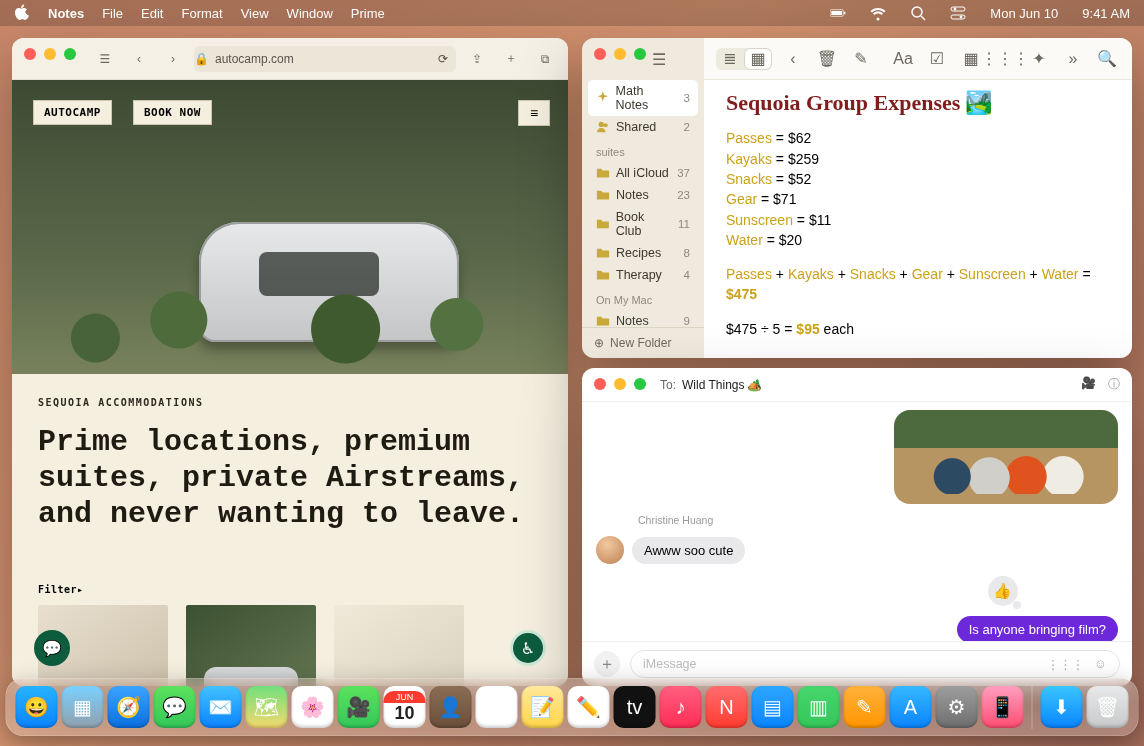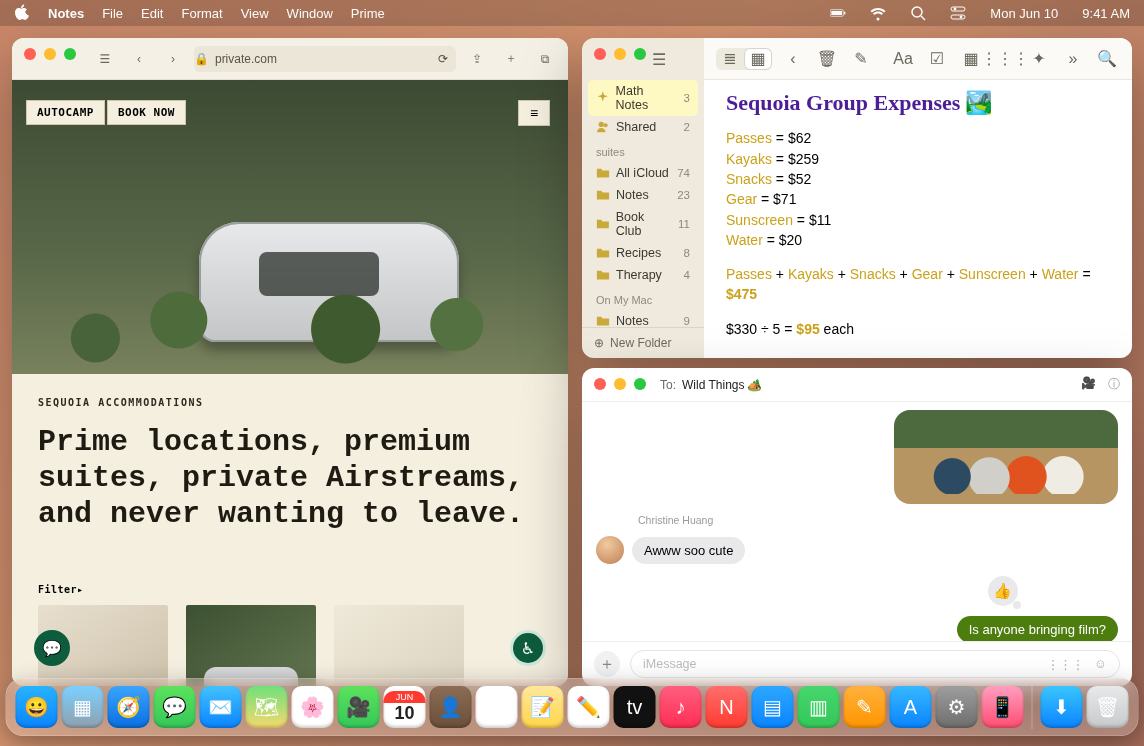--- a/index.html
+++ b/index.html
@@ -53,21 +53,21 @@
 #safari .addr {
   flex: 1; display: flex; align-items: center; justify-content: center;
   height: 26px; background: #ece6d8; border-radius: 6px; gap: 6px;
   font-size: 12px; color: #57544b;
 }
 #safari .hero {
   height: 294px;
   background: linear-gradient(180deg,#3d4a33,#596849 60%,#78815c);
   position: relative;
 }
-#safari .hero-chips { position: absolute; top: 20px; left: 14px; display: flex; gap: 2px; }
+#safari .hero-chips { position: absolute; top: 20px; left: 21px; display: flex; gap: 21px; }
 #safari .chip { background: #f5efe0; padding: 6px 10px; font: 700 11px/1 monospace; letter-spacing: .5px; border: 1px solid #cfc6ae; }
 #safari .hamb { position: absolute; top: 20px; right: 18px; width: 32px; height: 26px;
   background: #f5efe0; border: 1px solid #cfc6ae; display: flex; align-items: center; justify-content: center; font-size: 14px; }
 #safari .trailer {
   position: absolute; bottom: 32px; left: 50%; transform: translateX(-35%);
   width: 260px; height: 120px; border-radius: 40px 40px 16px 16px;
   background: linear-gradient(180deg,#e8e9ea,#c3c5c6);
   box-shadow: inset 0 0 0 2px #9a9c9e, 0 8px 12px rgba(0,0,0,.3);
 }
 #safari .trailer::after { content:""; position:absolute; top:30px; left:60px; width:120px; height:44px;
@@ -96,38 +96,38 @@
 #safari .fab-ring  { right:22px; background:#0d5c3e; border: 3px solid #cfe8da; }
 
 
 #notes { top: 38px; left: 582px; width: 550px; height: 320px;
   display: flex; background: transparent; }
 #notes .sidebar { width: 157px; background: #efeadd; display: flex; flex-direction: column; }
 #notes .side-tb { height: 42px; display:flex; align-items:center; padding-left: 70px; color:#6d6a60; }
 #notes .side-list { flex:1; overflow:auto; padding: 0 6px; font-size: 12.5px; color:#3b382e; }
 #notes .side-sec { font-size: 11px; color:#8d897e; padding: 8px 8px 4px; }
 #notes .side-item { display:flex; align-items:center; gap:6px; padding: 4px 8px; border-radius: 5px; }
-#notes .side-item.sel { background: #fef9c3; }
+#notes .side-item.sel { background: #ffffff; }
 #notes .side-item .cnt { margin-left:auto; color:#8d897e; font-size: 11.5px; }
 #notes .side-item svg { width: 14px; height: 14px; fill:#c9a93a; }
 #notes .newfolder { border-top: 1px solid #ddd6c4; padding: 8px 12px; font-size: 12px;
   color:#6d6a60; display:flex; gap:6px; align-items:center; }
 #notes .main { flex:1; background:#fff; display:flex; flex-direction:column; }
 #notes .notes-tb {
   height: 42px; background:#fbfaf6; border-bottom: 1px solid #eae6da;
   display:flex; align-items:center; gap:8px; padding: 0 12px; color:#6b685e;
 }
 #notes .notes-tb .seg { display:flex; background:#edeade; border-radius:6px; }
 #notes .notes-tb .seg span { width:28px; height:22px; display:inline-flex; align-items:center; justify-content:center; }
 #notes .notes-tb .seg span.on { background:#fff; border-radius:6px; box-shadow: 0 0 0 1px #d8d4c8 inset; }
 #notes .notes-tb .tb-ic { width:26px; height:26px; display:inline-flex; align-items:center; justify-content:center; }
 #notes .notes-tb .spacer { flex:1; }
 #notes .note-body { flex:1; padding: 10px 22px; overflow:auto; }
 #notes .note-date { text-align:center; font-size:11px; color:#9b978b; margin-bottom:6px; }
-#notes .note-title { font: 700 22px/1.2 -apple-system; color:#4c1d95; display:flex; gap:6px; align-items:flex-start; }
+#notes .note-title { font: 700 22px/1.2 -apple-system; color:#7f1d1d; display:flex; gap:6px; align-items:flex-start; }
 #notes .expr { margin-top: 12px; font-size: 14px; line-height: 1.45; }
 #notes .v { color:#caa21a; }
 #notes .r { color:#caa21a; font-weight:600;margin-top:12px; }
 #notes .blank { height: 14px; }
 
 
 #messages { top: 368px; left: 582px; width: 550px; height: 318px;
   background: #fff; display:flex; flex-direction:column; }
 #messages .m-tb { height: 34px; border-bottom: 1px solid #eee; display:flex; align-items:center;
   padding: 0 12px 0 78px; font-size: 12px; color:#686868; gap:6px; }
@@ -139,21 +139,21 @@
   background:
     radial-gradient(circle at 18% 70%, #2d4a63 0 18px, transparent 19px),
     radial-gradient(circle at 40% 72%, #d0cfca 0 20px, transparent 21px),
     radial-gradient(circle at 62% 70%, #e0531e 0 20px, transparent 21px),
     radial-gradient(circle at 84% 70%, #efece3 0 20px, transparent 21px); }
 .msg-row { display:flex; gap:8px; align-items:flex-end; margin-top:10px; }
 .msg-row.right { justify-content:flex-end; }
 .msg-name { font-size:10.5px; color:#9a9a9a; margin: 10px 0 2px 42px; }
 .avatar { width:28px; height:28px; border-radius:50%; background: radial-gradient(circle at 40% 30%, #f2c9a0, #bd8055); }
 .bubble { background:#e9e9eb; border-radius:16px; padding: 6px 12px; max-width: 320px; }
-.bubble.blue { background:#4d7c0f; color:#fff; }
+.bubble.blue { background:#6d28d9; color:#fff; }
 .reaction { width:30px; height:30px; border-radius:50%; background:#e9e9eb;
   display:flex; align-items:center; justify-content:center; font-size:15px;
   margin-left:auto; margin-right: 100px; margin-top: 12px; position:relative; }
 .reaction::after { content:""; position:absolute; right:-3px; bottom:-3px; width:8px; height:8px;
   background:#e9e9eb; border-radius:50%; }
 #messages .compose { border-top:1px solid #eee; padding: 8px 12px; display:flex; gap:10px; align-items:center; }
 #messages .plus { width:26px; height:26px; border-radius:50%; background:#f1f1f1;
   display:flex; align-items:center; justify-content:center; color:#888; font-size:16px; }
 #messages .field { flex:1; height:28px; border:1px solid #e4e4e4; border-radius:14px;
   padding: 0 12px; display:flex; align-items:center; color:#bcbcbc; font-size:12.5px; }
@@ -252,21 +252,21 @@
     <span class="tr-red"></span>
     <span class="tr-yel"></span>
     <span class="tr-grn"></span>
   </div>
   <div class="toolbar">
     <span class="tb-btn">☰</span>
     <span class="tb-btn">‹</span>
     <span class="tb-btn">›</span>
     <div class="addr">
       <span>🔒</span>
-      <span>private.com</span>
+      <span>autocamp.com</span>
       <span style="margin-left:auto;margin-right:8px">⟳</span>
     </div>
     <span class="tb-btn">⇪</span>
     <span class="tb-btn">＋</span>
     <span class="tb-btn">⧉</span>
   </div>
 
   <div class="hero">
     <div class="hero-chips">
       <div class="chip">AUTOCAMP</div>
@@ -318,21 +318,21 @@
         <span>Shared</span>
         <span class="cnt">2</span>
       </div>
 
       <div class="side-sec">suites</div>
       <div class="side-item">
         <svg viewBox="0 0 16 16">
             <path d="M1 3h5l1.5 2H15v8H1z"></path>
           </svg>
         <span>All iCloud</span>
-        <span class="cnt">74</span>
+        <span class="cnt">37</span>
       </div>
       <div class="side-item">
         <svg viewBox="0 0 16 16">
             <path d="M1 3h5l1.5 2H15v8H1z"></path>
           </svg>
         <span>Notes</span>
         <span class="cnt">23</span>
       </div>
       <div class="side-item">
         <svg viewBox="0 0 16 16">
@@ -401,21 +401,21 @@
         <div><span class="v">Snacks</span><span> = $52</span></div>
         <div><span class="v">Gear</span><span> = $71</span></div>
         <div><span class="v">Sunscreen</span><span> = $11</span></div>
         <div><span class="v">Water</span><span> = $20</span></div>
         <div class="blank"></div>
         <div>
           <span class="v">Passes</span> + <span class="v">Kayaks</span> + <span class="v">Snacks</span> + <span class="v">Gear</span> + <span class="v">Sunscreen</span> + <span class="v">Water</span><span> = </span><span class="r">$475</span>
         </div>
         <div class="blank"></div>
         <div>
-          <span>$330 ÷ 5 =  </span><span class="r">$95</span><span> each</span>
+          <span>$475 ÷ 5 =  </span><span class="r">$95</span><span> each</span>
         </div>
       </div>
     </div>
   </div>
 </div>
 
 <div id="messages" class="window">
   <div class="traffic">
     <span class="tr-red"></span>
     <span class="tr-yel"></span>

